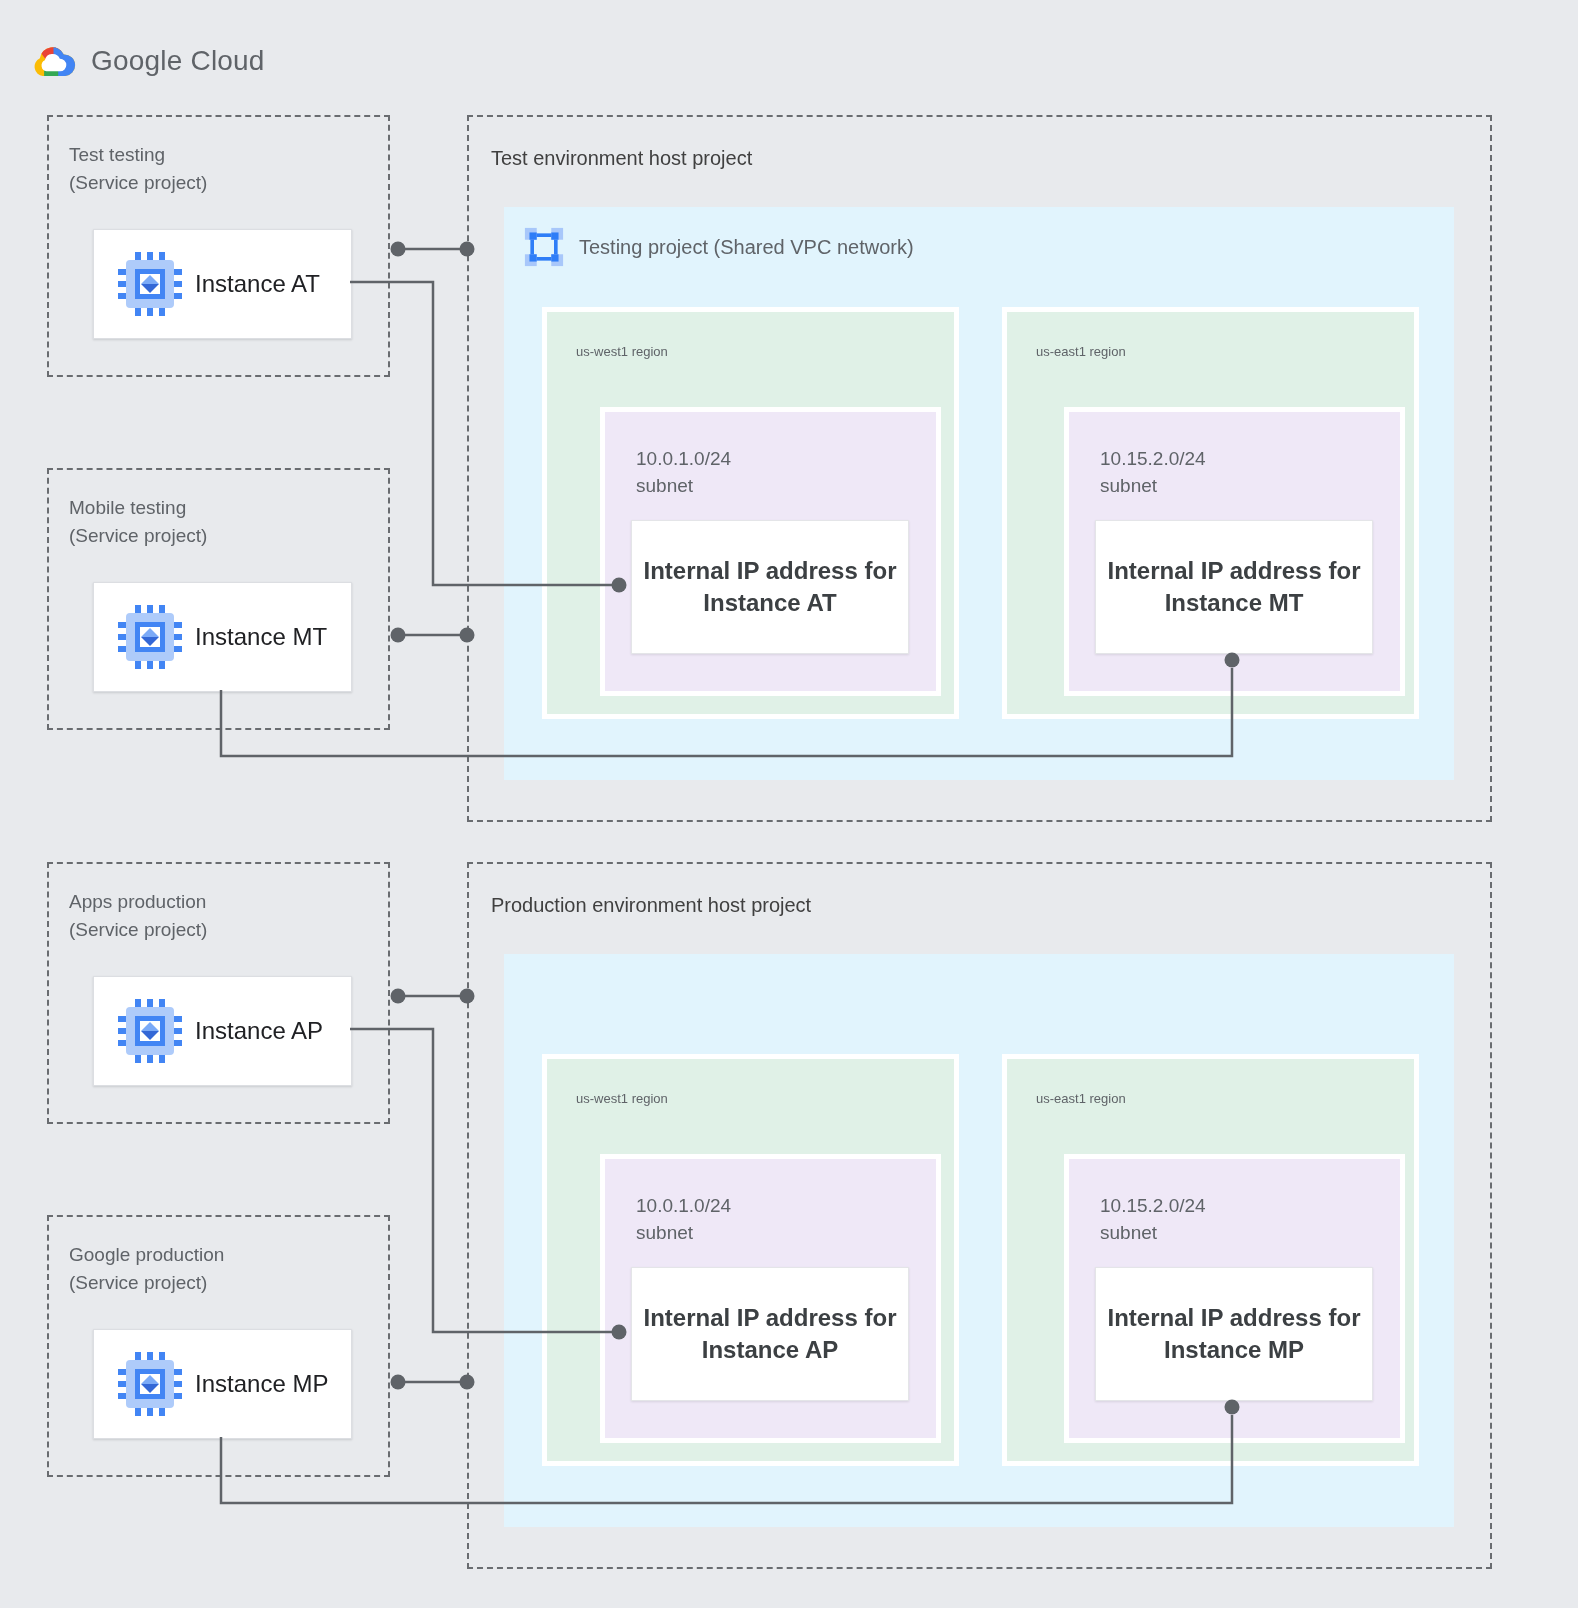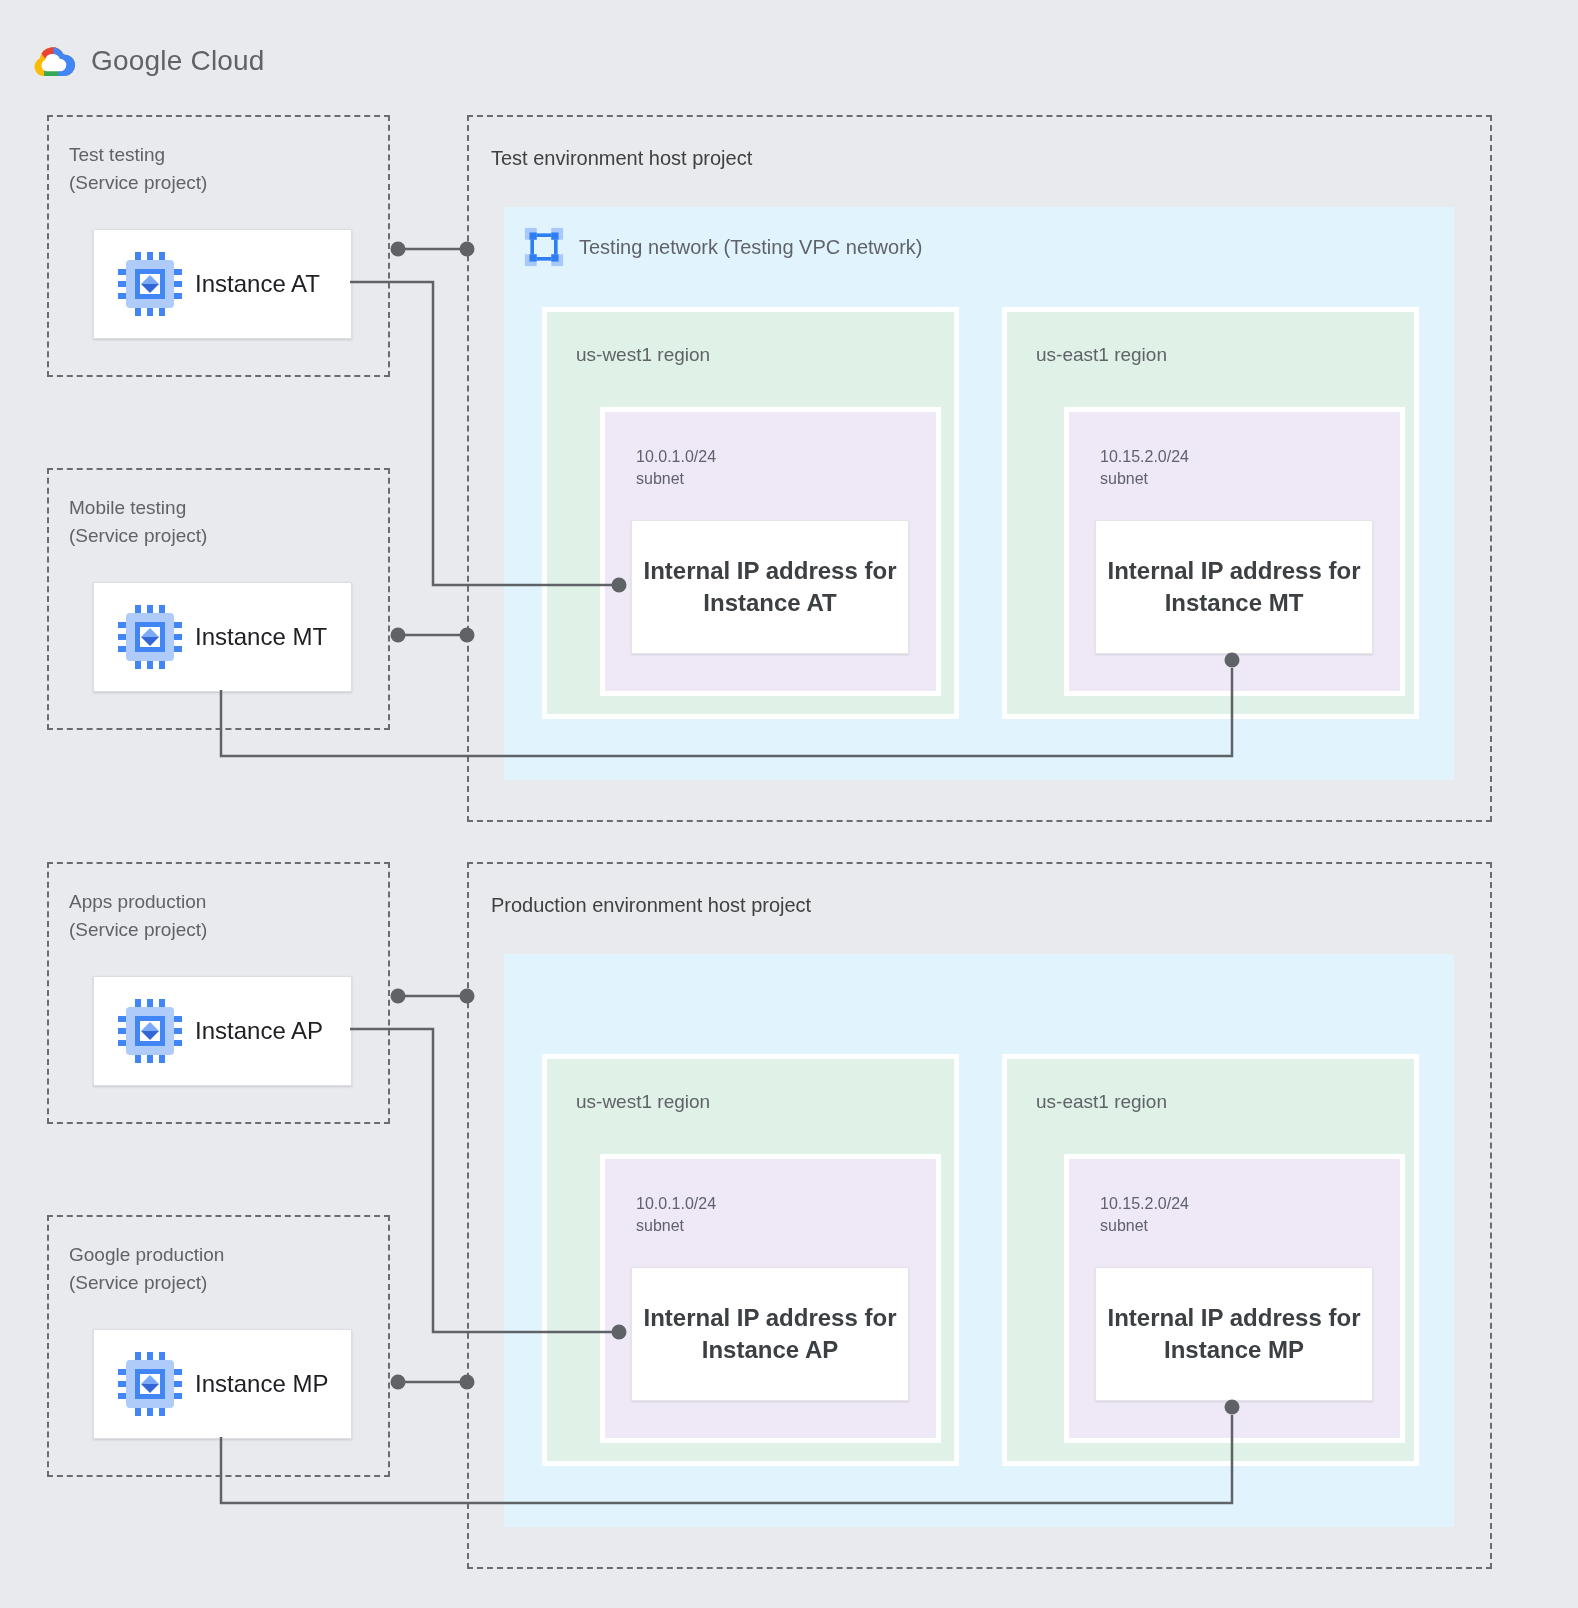--- a/index.html
+++ b/index.html
@@ -31,24 +31,24 @@
 
   
   .network{position:absolute;left:35px;top:90px;width:950px;height:573px;background:#E1F4FD;}
   .net-header{position:absolute;left:20px;top:20px;display:flex;align-items:center;gap:15px;}
   .net-label{font-size:20px;color:#5F6368;}
 
   
   .region{position:absolute;top:100px;width:417px;height:412px;background:#E0F1E7;border:5px solid #fff;box-sizing:border-box;}
   .region.west{left:38px;}
   .region.east{left:498px;}
-  .region-label{position:absolute;left:29px;top:32px;font-size:19px;color:#5F6368;}
+  .region-label{position:absolute;left:29px;top:32px;font-size:13px;color:#5F6368;}
   .subnet{position:absolute;left:53px;top:95px;width:341px;height:289px;background:#EFE8F7;border:5px solid #fff;box-sizing:border-box;}
   .region.east .subnet{left:57px;}
-  .subnet-label{position:absolute;left:31px;top:34px;font-size:16px;line-height:1.4;color:#5F6368;}
+  .subnet-label{position:absolute;left:31px;top:34px;font-size:19px;line-height:1.4;color:#5F6368;}
   .ip-card{
     position:absolute;left:26px;top:108px;width:278px;height:134px;
     background:#fff;border:1px solid #e4e5e8;box-shadow:0 1px 2px rgba(60,64,67,.12);
     box-sizing:border-box;text-align:center;
     font-size:24px;font-weight:bold;color:#3C4043;line-height:1.35;
     display:flex;flex-direction:column;justify-content:center;
   }
 
   
   svg.overlay{position:absolute;left:0;top:0;pointer-events:none;}
@@ -164,21 +164,21 @@
   </div>
 </div>
 
 <div class="hp" style="top:115px">
   <div class="hp-label">Test environment host project</div>
   <div class="network">
     <div class="net-header">
       <svg width="40" height="40" viewBox="0 0 44 44">
           <use href="#vpc-icon-shape"></use>
         </svg>
-      <span class="net-label">Testing network (Testing VPC network)</span>
+      <span class="net-label">Testing project (Shared VPC network)</span>
     </div>
     <div class="region west">
       <div class="region-label">us-west1 region</div>
       <div class="subnet">
         <div class="subnet-label">
           <div>10.0.1.0/24</div>
           <div>subnet</div>
         </div>
         <div class="ip-card">
           <div>Internal IP address for</div>

